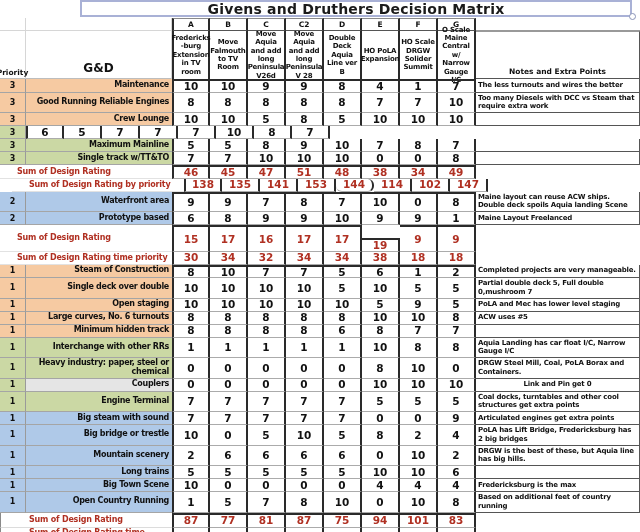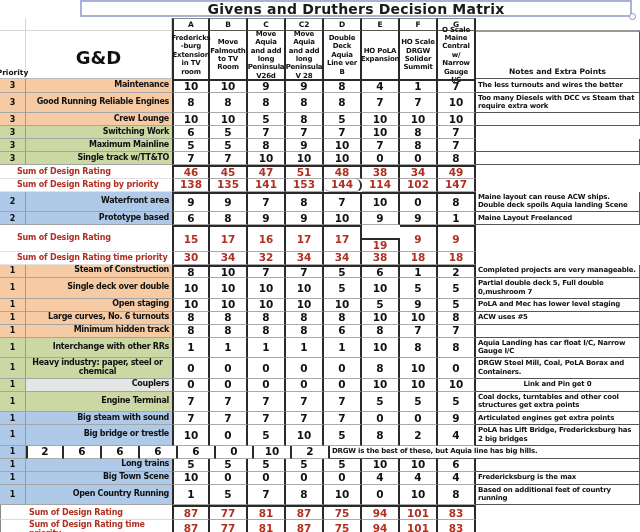--- a/index.html
+++ b/index.html
@@ -28,21 +28,21 @@
   .letter-cell{font-size:7.5px;font-weight:bold;border-right:2px solid #2a2a2a;
     border-top:1px solid #8a8a8a;border-bottom:1px solid #555;}
   .letter-cell.first{border-left:2px solid #2a2a2a;}
   .letters-row .spacer{border-bottom:1px solid #999;}
 
   
   .header-row{height:48px;}
   .head-pr,.head-gd{display:flex;align-items:flex-end;justify-content:center;
     border-right:1px solid #d6d6d6;border-bottom:1px solid #bdbdbd;box-sizing:border-box;}
   .head-pr{font-size:7.5px;font-weight:bold;padding-bottom:1px;}
-  .head-gd{font-size:18px;font-weight:bold;padding-bottom:10px;}
+  .head-gd{font-size:12px;font-weight:bold;padding-bottom:3px;}
   .desc-cell{font-size:7px;font-weight:bold;text-align:center;line-height:1.2;letter-spacing:-.2px;
     border-right:2px solid #2a2a2a;overflow-wrap:break-word;padding:1px;}
   .desc-cell.first{border-left:2px solid #2a2a2a;}
   .head-notes{display:flex;align-items:flex-end;justify-content:center;font-size:7.5px;font-weight:bold;
     border-top:1px solid #999;border-bottom:1px solid #555;border-right:1px solid #555;padding-bottom:2px;}
 
   
   .item-row,.sum-row{min-height:13px;}
   .pr-cell{display:flex;align-items:center;justify-content:center;font-size:8px;font-weight:bold;
     border-right:1px solid #9a9a9a;border-bottom:1px solid #a5a5a5;}
@@ -122,21 +122,20 @@
         <div class="c-v val-cell">5</div>
         <div class="c-v val-cell">8</div>
         <div class="c-v val-cell">5</div>
         <div class="c-v val-cell">10</div>
         <div class="c-v val-cell">10</div>
         <div class="c-v val-cell">10</div>
         <div class="c-no note-cell"></div>
       </div>
       <div class="row item-row">
         <div class="c-pr pr-cell" style="background: rgb(203, 216, 164);">3</div>
-        <div class="c-gd label-cell" style="background: rgb(203, 216, 164);">Switching Work</div>
         <div class="c-v val-cell first">6</div>
         <div class="c-v val-cell">5</div>
         <div class="c-v val-cell">7</div>
         <div class="c-v val-cell">7</div>
         <div class="c-v val-cell">7</div>
         <div class="c-v val-cell">10</div>
         <div class="c-v val-cell">8</div>
         <div class="c-v val-cell">7</div>
       </div>
       <div class="row item-row">
@@ -171,21 +170,21 @@
         <div class="c-v val-cell" style="color: rgb(176, 48, 34);">45</div>
         <div class="c-v val-cell" style="color: rgb(176, 48, 34);">47</div>
         <div class="c-v val-cell" style="color: rgb(176, 48, 34);">51</div>
         <div class="c-v val-cell" style="color: rgb(176, 48, 34);">48</div>
         <div class="c-v val-cell" style="color: rgb(176, 48, 34);">38</div>
         <div class="c-v val-cell" style="color: rgb(176, 48, 34);">34</div>
         <div class="c-v val-cell" style="color: rgb(176, 48, 34);">49</div>
         <div class="c-no note-cell no-border"></div>
       </div>
       <div class="row sum-row">
-        <div class="c-left sum-label" style="color: rgb(176, 48, 34);">Sum of Design Rating by priority</div>
+        <div class="c-left sum-label" style="color: rgb(176, 48, 34); margin-left: 12px;">Sum of Design Rating by priority</div>
         <div class="c-v val-cell first" style="color: rgb(176, 48, 34);">138</div>
         <div class="c-v val-cell" style="color: rgb(176, 48, 34);">135</div>
         <div class="c-v val-cell" style="color: rgb(176, 48, 34); text-align: right;">141</div>
         <div class="c-v val-cell" style="color: rgb(176, 48, 34);">153</div>
         <div class="c-v val-cell" style="color: rgb(176, 48, 34); border-radius: 6px;">144</div>
         <div class="c-v val-cell" style="color: rgb(176, 48, 34);">114</div>
         <div class="c-v val-cell" style="color: rgb(176, 48, 34);">102</div>
         <div class="c-v val-cell" style="color: rgb(176, 48, 34);">147</div>
         <div class="c-no note-cell no-border"></div>
       </div>
@@ -312,21 +311,21 @@
         <div class="c-v val-cell">1</div>
         <div class="c-v val-cell">1</div>
         <div class="c-v val-cell">1</div>
         <div class="c-v val-cell">10</div>
         <div class="c-v val-cell">8</div>
         <div class="c-v val-cell">8</div>
         <div class="c-no note-cell">Aquia Landing has car float I/C, Narrow Gauge I/C</div>
       </div>
       <div class="row item-row">
         <div class="c-pr pr-cell" style="background: rgb(203, 216, 164);">1</div>
-        <div class="c-gd label-cell" style="background: rgb(203, 216, 164); text-align: center;">Heavy industry:  paper, steel or chemical</div>
+        <div class="c-gd label-cell" style="background: rgb(203, 216, 164);">Heavy industry:  paper, steel or chemical</div>
         <div class="c-v val-cell first">0</div>
         <div class="c-v val-cell">0</div>
         <div class="c-v val-cell">0</div>
         <div class="c-v val-cell">0</div>
         <div class="c-v val-cell">0</div>
         <div class="c-v val-cell">8</div>
         <div class="c-v val-cell">10</div>
         <div class="c-v val-cell">0</div>
         <div class="c-no note-cell">DRGW Steel Mill, Coal, PoLA Borax and Containers.</div>
       </div>
@@ -377,20 +376,21 @@
         <div class="c-v val-cell">5</div>
         <div class="c-v val-cell">10</div>
         <div class="c-v val-cell">5</div>
         <div class="c-v val-cell">8</div>
         <div class="c-v val-cell">2</div>
         <div class="c-v val-cell">4</div>
         <div class="c-no note-cell">PoLA has Lift Bridge, Fredericksburg has 2 big bridges</div>
       </div>
       <div class="row item-row">
         <div class="c-pr pr-cell" style="background: rgb(175, 201, 232);">1</div>
+        <div class="c-gd label-cell" style="background: rgb(175, 201, 232);">Mountain scenery</div>
         <div class="c-v val-cell first">2</div>
         <div class="c-v val-cell">6</div>
         <div class="c-v val-cell">6</div>
         <div class="c-v val-cell">6</div>
         <div class="c-v val-cell">6</div>
         <div class="c-v val-cell">0</div>
         <div class="c-v val-cell">10</div>
         <div class="c-v val-cell">2</div>
         <div class="c-no note-cell">DRGW is the best of these, but Aquia line has big hills.</div>
       </div>

